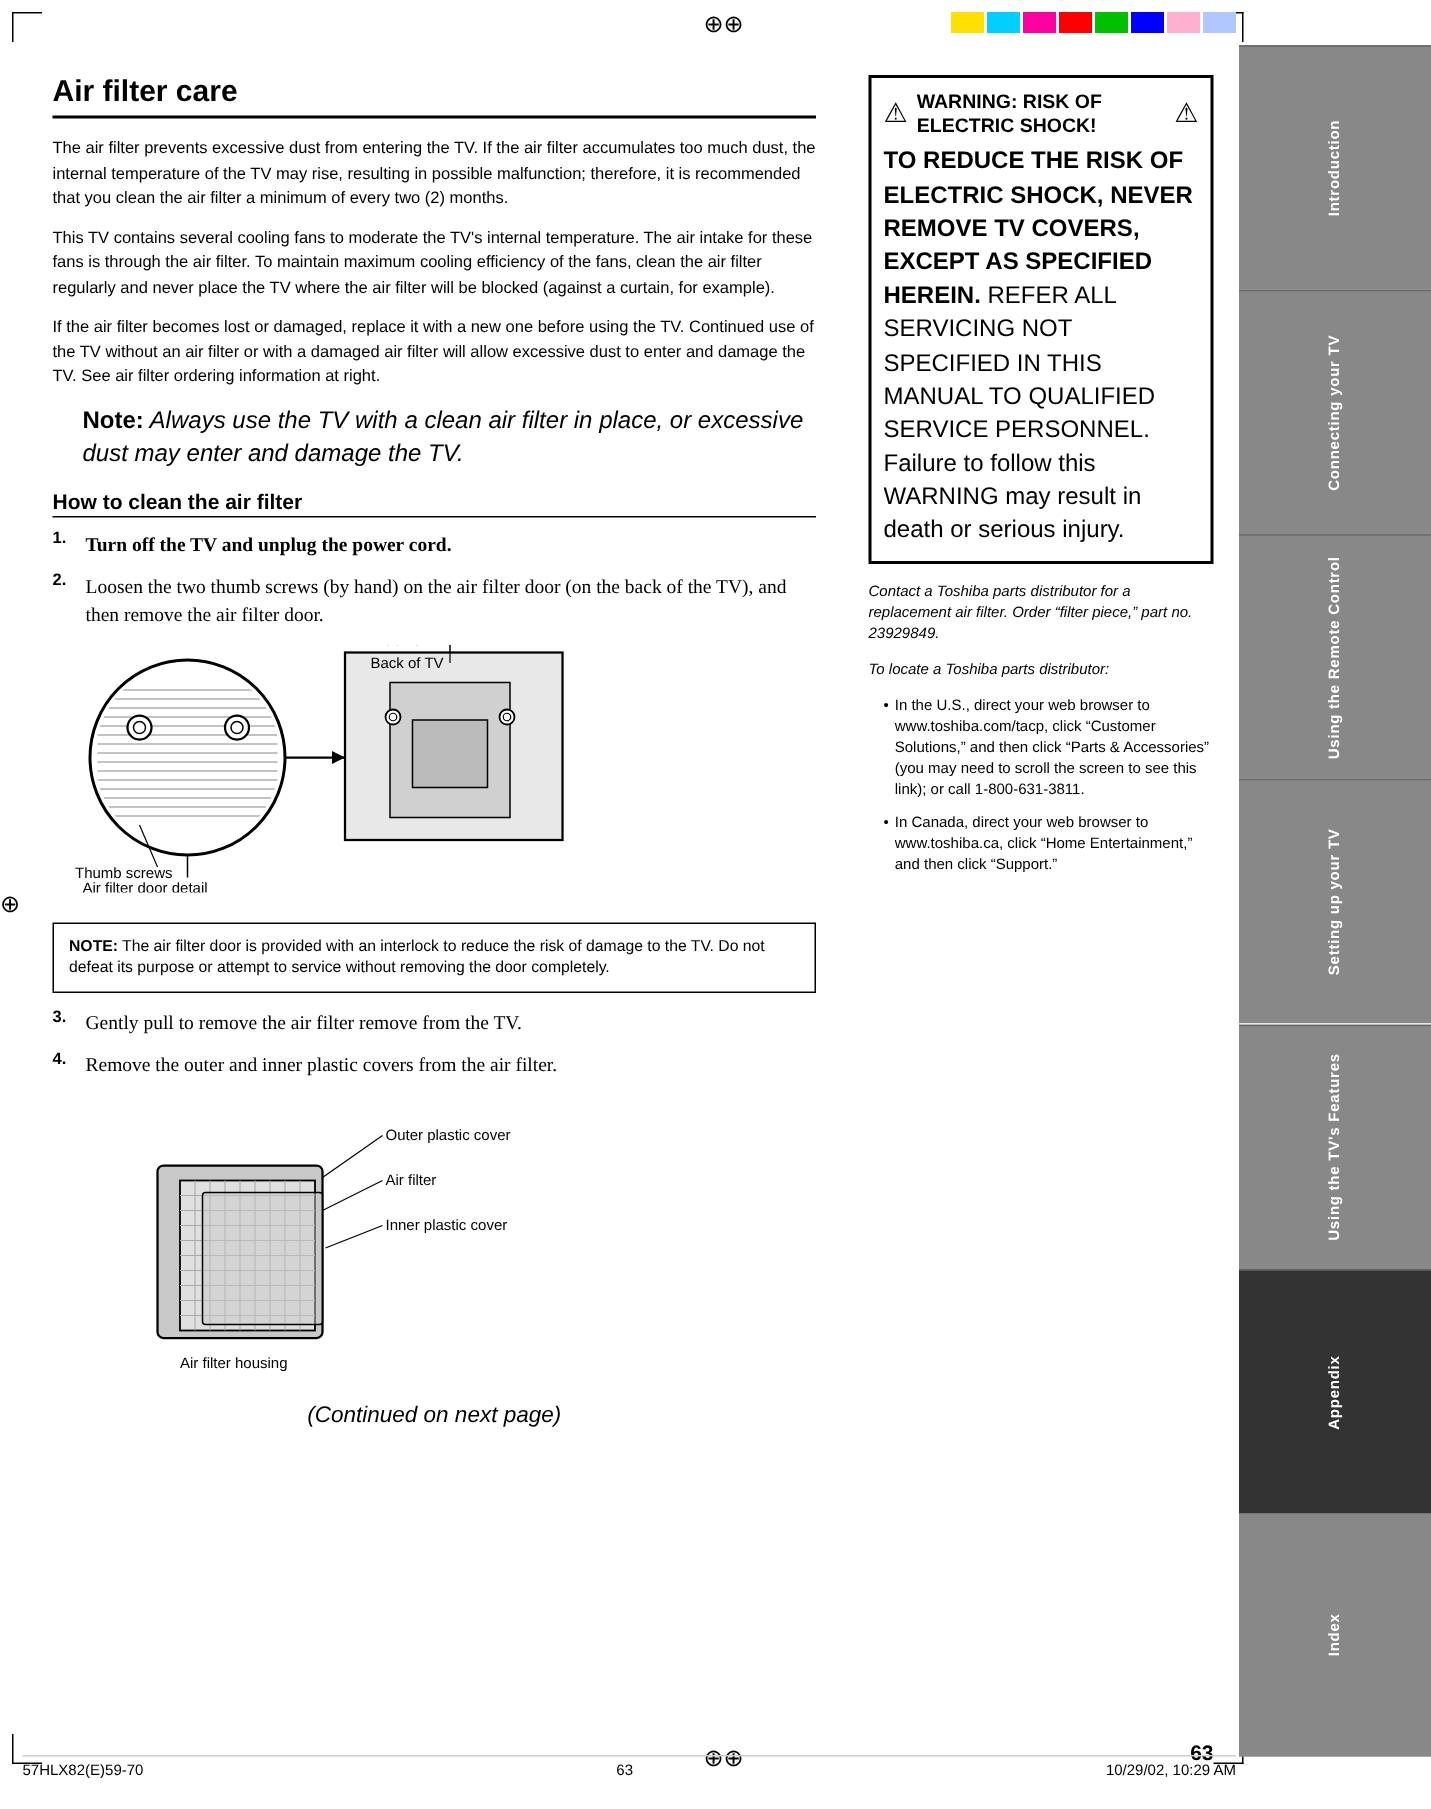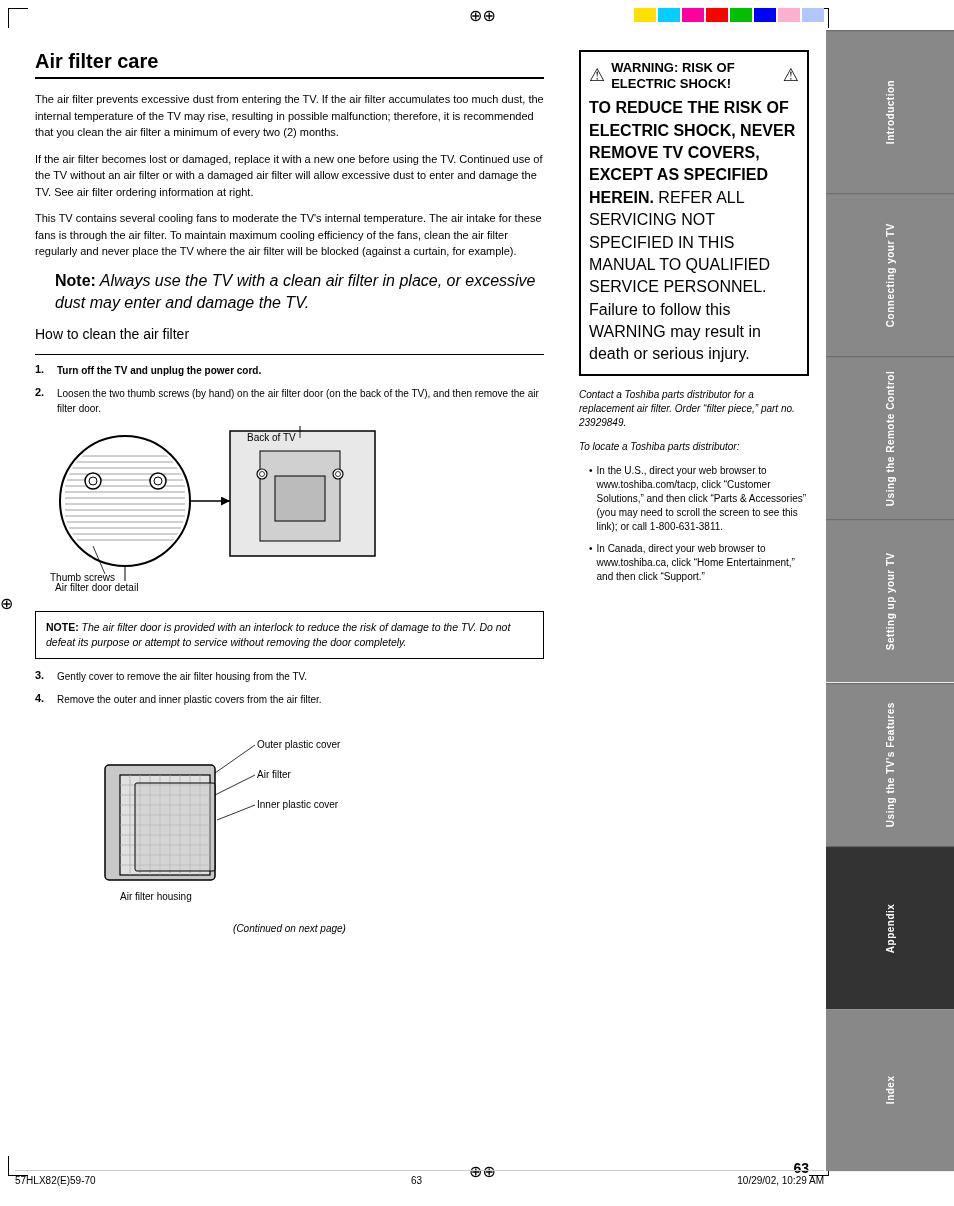--- a/index.html
+++ b/index.html
@@ -134,41 +134,42 @@
       line-height: 1.4;
     }
     .note-text .note-label {
       font-weight: bold;
       font-style: normal;
     }
 
     
     .section-heading {
       font-size: 14px;
-      font-weight: normal;
+      font-weight: bold;
       margin: 12px 0 8px 0;
       border-bottom: 1px solid #000;
-      padding-bottom: 12px;
+      padding-bottom: 2px;
     }
 
     
     .step {
       display: flex;
       gap: 6px;
       margin-bottom: 8px;
       align-items: flex-start;
     }
     .step-num {
       font-weight: bold;
       font-size: 11px;
       min-width: 16px;
     }
     .step-text {
-      font-size: 10px;
+      font-size: 13px;
       line-height: 1.5;
+      font-family: Liberation Serif, serif;
     }
 
     
     .diagram-area {
       margin: 10px 0;
       position: relative;
       height: 170px;
     }
 
     
@@ -176,27 +177,26 @@
       border: 1.5px solid #000;
       padding: 8px 10px;
       margin: 10px 0;
       font-size: 10.5px;
       line-height: 1.4;
     }
     .note-box .note-label {
       font-weight: bold;
     }
     .note-box .note-italic {
-      font-style: italic;
     }
 
     
     .continued-text {
       font-style: italic;
-      font-size: 10px;
+      font-size: 15px;
       text-align: center;
       margin-top: 8px;
     }
 
     
     .warning-box {
       border: 2px solid #000;
       padding: 8px;
       margin-bottom: 12px;
       font-size: 10px;
@@ -326,25 +326,25 @@
 
   <div class="left-column">
 
     <h1 class="page-title">Air filter care</h1>
 
     <p class="body-text">
       The air filter prevents excessive dust from entering the TV. If the air filter accumulates too much dust, the internal temperature of the TV may rise, resulting in possible malfunction; therefore, it is recommended that you <strong>clean the air filter a minimum of every two (2) months</strong>.
     </p>
 
     <p class="body-text">
+      This TV contains several cooling fans to moderate the TV's internal temperature. The air intake for these fans is through the air filter. To maintain maximum cooling efficiency of the fans, clean the air filter regularly and never place the TV where the air filter will be blocked (against a curtain, for example).
+    </p>
+
+    <p class="body-text">
       If the air filter becomes lost or damaged, replace it with a new one before using the TV. Continued use of the TV without an air filter or with a damaged air filter will allow excessive dust to enter and damage the TV. See air filter ordering information at right.
-    </p>
-
-    <p class="body-text">
-      This TV contains several cooling fans to moderate the TV's internal temperature. The air intake for these fans is through the air filter. To maintain maximum cooling efficiency of the fans, clean the air filter regularly and never place the TV where the air filter will be blocked (against a curtain, for example).
     </p>
 
     <p class="note-text">
       <span class="note-label">Note:</span><span> Always use the TV with a clean air filter in place, or excessive dust may enter and damage the TV.</span>
     </p>
 
     <h2 class="section-heading">How to clean the air filter</h2>
 
     <div class="step">
       <span class="step-num">1.</span>
@@ -419,21 +419,21 @@
         <line x1="255" y1="5" x2="255" y2="12" stroke="black" stroke-width="0.8"></line>
       </svg>
     </div>
 
     <div class="note-box">
       <span class="note-label">NOTE:</span><span class="note-italic"> The air filter door is provided with an interlock to reduce the risk of damage to the TV. Do not defeat its purpose or attempt to service without removing the door completely.</span>
     </div>
 
     <div class="step">
       <span class="step-num">3.</span>
-      <span class="step-text">Gently cover to remove the air filter housing from the TV.</span>
+      <span class="step-text">Gently pull to remove the air filter remove from the TV.</span>
     </div>
 
     <div class="step">
       <span class="step-num">4.</span>
       <span class="step-text">Remove the outer and inner plastic covers from the air filter.</span>
     </div>
 
     <div style="position:relative;height:200px;margin-left:10px;">
       <svg width="340" height="195">
 

